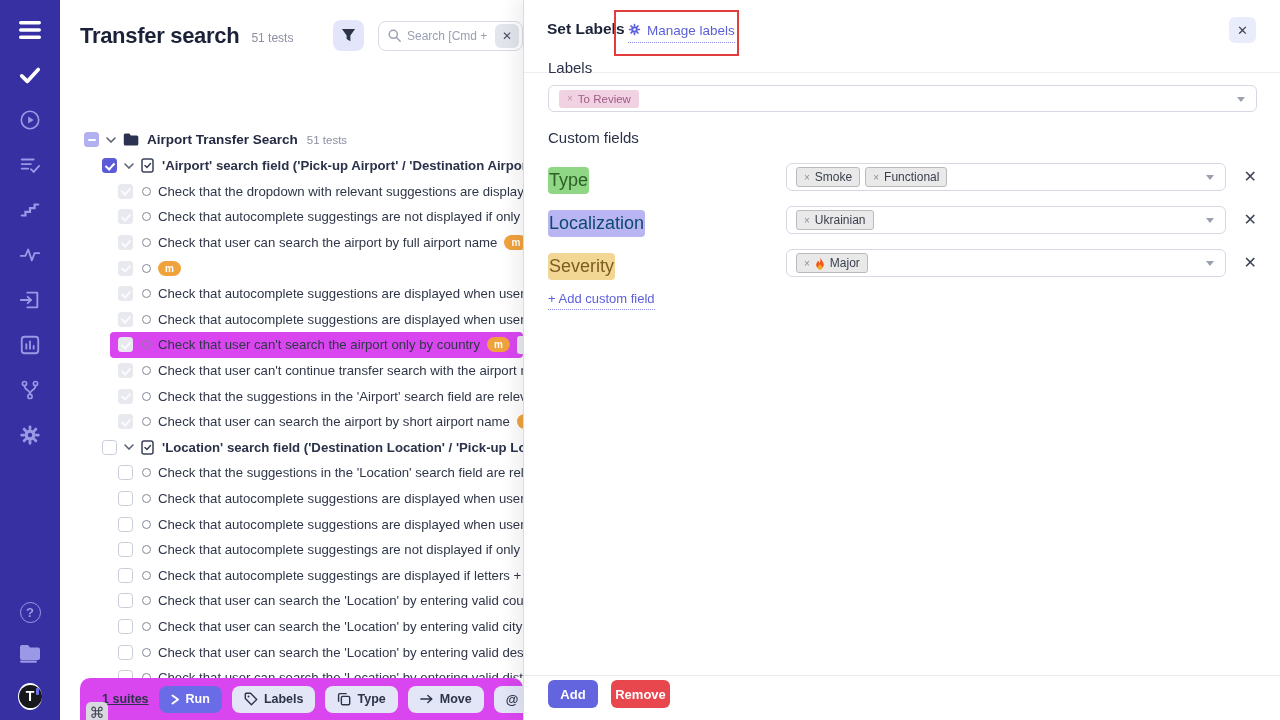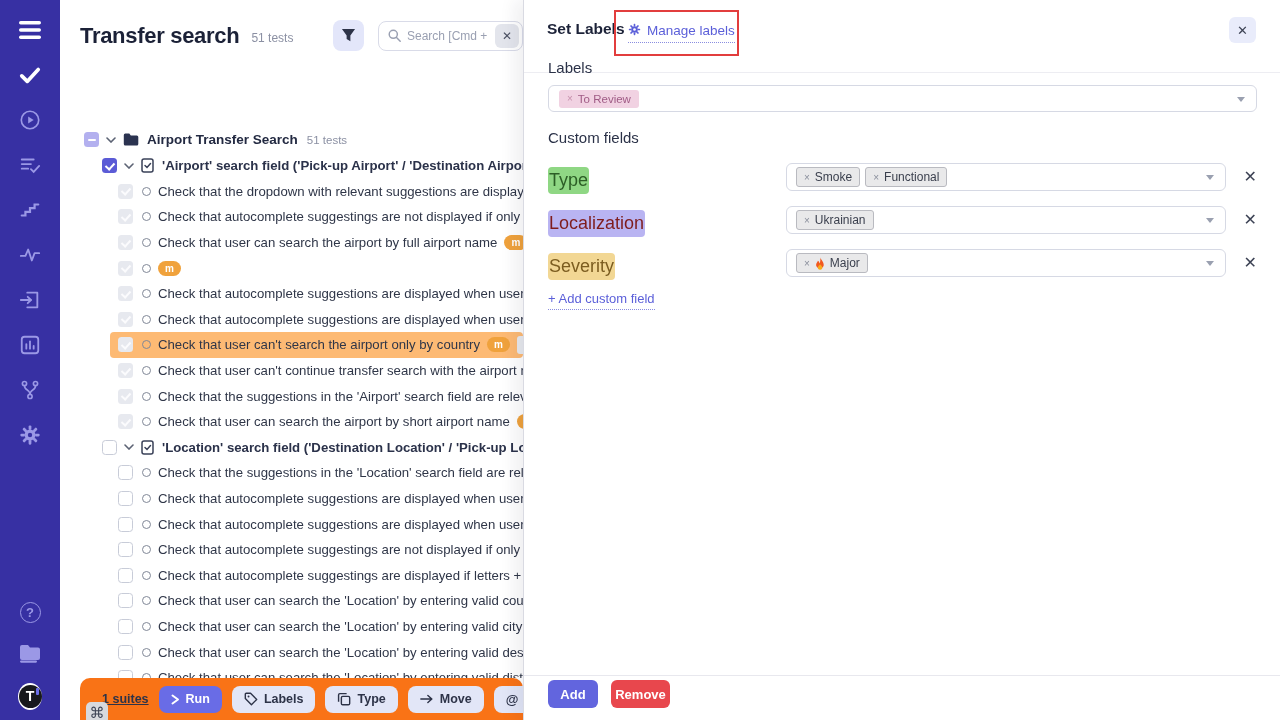--- a/index.html
+++ b/index.html
@@ -39,21 +39,21 @@
   .tab { font-size:13px; font-weight:bold; color:#2d3348; cursor:pointer; white-space:nowrap; }
   .tab .c { font-size:10.5px; color:#8b90a3; font-weight:bold; margin-left:3px; }
   .tab.pill { background:#e6d5e9; color:#6b5573; padding:5px 11px; border-radius:13px; font-size:12.5px; }
 
   
   .tree { position:absolute; top:126px; left:0; width:463px; height:552px; overflow:hidden; }
   .row { display:flex; align-items:center; height:25.6px; white-space:nowrap; overflow:hidden; }
   .row.folder { height:27px; padding-left:24px; }
   .row.suite  { padding-left:42px; }
   .row.test   { padding-left:58px; }
-  .row.hl { background:#fdba74; border-radius:4px; margin-left:50px; padding-left:8px; }
+  .row.hl { background:#d946ef; border-radius:4px; margin-left:50px; padding-left:8px; }
   .cb { width:15px; height:15px; border-radius:3.5px; flex:none; position:relative; cursor:pointer; }
   .cb-ind { background:#b3b0ef; }
   .cb-ind::after { content:""; position:absolute; left:3.5px; top:6.5px; width:8px; height:2px; background:#fff; border-radius:1px; }
   .cb-on { background:#5b5bd6; }
   .cb-on::after { content:""; position:absolute; left:5px; top:2.5px; width:4px; height:7px;
                   border-right:2px solid #fff; border-bottom:2px solid #fff; transform:rotate(42deg); }
   .cb-grey { background:#e7e9ef; }
   .cb-grey::after { content:""; position:absolute; left:5px; top:2.5px; width:4px; height:7px;
                   border-right:2px solid #fbfbfd; border-bottom:2px solid #fbfbfd; transform:rotate(42deg); }
   .cb-off { background:#fff; border:1.4px solid #c8ccd8; }
@@ -63,21 +63,21 @@
   .ft { font-size:13.5px; font-weight:bold; color:#232a42; margin-left:8px; }
   .st { font-size:13.2px; font-weight:bold; color:#2b324a; margin-left:8px; }
   .tt { font-size:13.2px; color:#2f3648; margin-left:7px; }
   .gcount { font-size:11.5px; color:#8b90a3; margin-left:9px; }
   .bm { background:#f0a23c; color:#fff; font-size:10px; font-weight:bold; border-radius:8px;
         padding:2px 7px; margin-left:7px; flex:none; }
   .bver { background:#e8eaef; color:#6e7689; font-size:10.5px; border-radius:3px; padding:3px 7px;
           margin-left:7px; flex:none; min-width:34px; }
 
   
-  .bbar { position:absolute; left:20px; right:0; bottom:0; height:42px; background:#f97316;
+  .bbar { position:absolute; left:20px; right:0; bottom:0; height:42px; background:#d946ef;
           border-radius:10px 10px 0 0; display:flex; align-items:center; gap:10px; padding:0 6px 0 22px; }
   .suites { font-size:12.5px; color:#2d3348; text-decoration:underline; font-weight:bold; cursor:pointer; white-space:nowrap; }
   .bbtn { height:27px; border-radius:8px; background:#e2e6f7; color:#2d3348; font-size:12.5px; font-weight:bold;
           display:flex; align-items:center; gap:6px; padding:0 12px; cursor:pointer; white-space:nowrap; border:none; }
   .bbtn.run { background:#696ce6; color:#fff; }
   .bbtn.more { padding:0 10px; letter-spacing:1px; }
   .cmdfab { position:absolute; left:26px; top:702px; width:22px; height:22px; background:#d7d9de; border-radius:5px;
             color:#3c4254; font-size:15px; display:flex; align-items:center; justify-content:center; cursor:pointer; }
 
   
@@ -94,21 +94,21 @@
   .lsel { position:absolute; left:24px; top:85px; width:709px; height:27px; border:1px solid #d6d9e4; border-radius:6px;
           display:flex; align-items:center; padding:0 26px 0 10px; cursor:pointer; }
   .tagpink { background:#f1d2e2; color:#a05c86; font-size:11.5px; padding:3px 8px; border-radius:3px;
              display:flex; gap:5px; align-items:center; }
   .tagpink .x { color:#c791ad; font-size:10px; cursor:pointer; }
   .caret { position:absolute; right:11px; top:11px; width:0; height:0; border-left:4px solid transparent;
            border-right:4px solid transparent; border-top:5px solid #9aa0b0; }
   .frow { position:absolute; left:24px; width:709px; height:28px; }
   .fpill { position:absolute; left:0; top:4px; font-size:18px; padding:3px 1px; border-radius:4px; }
   .fp-green  { background:#8fd784; color:#2c5e26; }
-  .fp-purple { background:#b9b4f2; color:#7f1d1d; }
+  .fp-purple { background:#b9b4f2; color:#0c4a6e; }
   .fp-amber  { background:#f2d794; color:#7c5d20; }
   .fsel { position:absolute; left:238px; right:31px; top:0; height:28px; border:1px solid #d6d9e4; border-radius:6px;
           display:flex; align-items:center; gap:5px; padding:0 26px 0 9px; cursor:pointer; }
   .tagg { background:#e9e9ea; border:1px solid #b9bac0; border-radius:3px; color:#3a3f4d; font-size:12px;
           padding:2px 7px; display:flex; gap:5px; align-items:center; white-space:nowrap; }
   .tagg .x { color:#8a8f9c; font-size:10px; cursor:pointer; }
   .fx { position:absolute; right:0; top:4px; font-size:16px; color:#3c4254; cursor:pointer; }
   .addcf { position:absolute; left:24px; top:291px; color:#5b5fd9; font-size:13px;
            border-bottom:1px dotted #8a8de0; padding-bottom:3px; cursor:pointer; }
   .pfoot { position:absolute; left:0; right:0; top:675px; bottom:0; border-top:1px solid #e8e8ee; }

